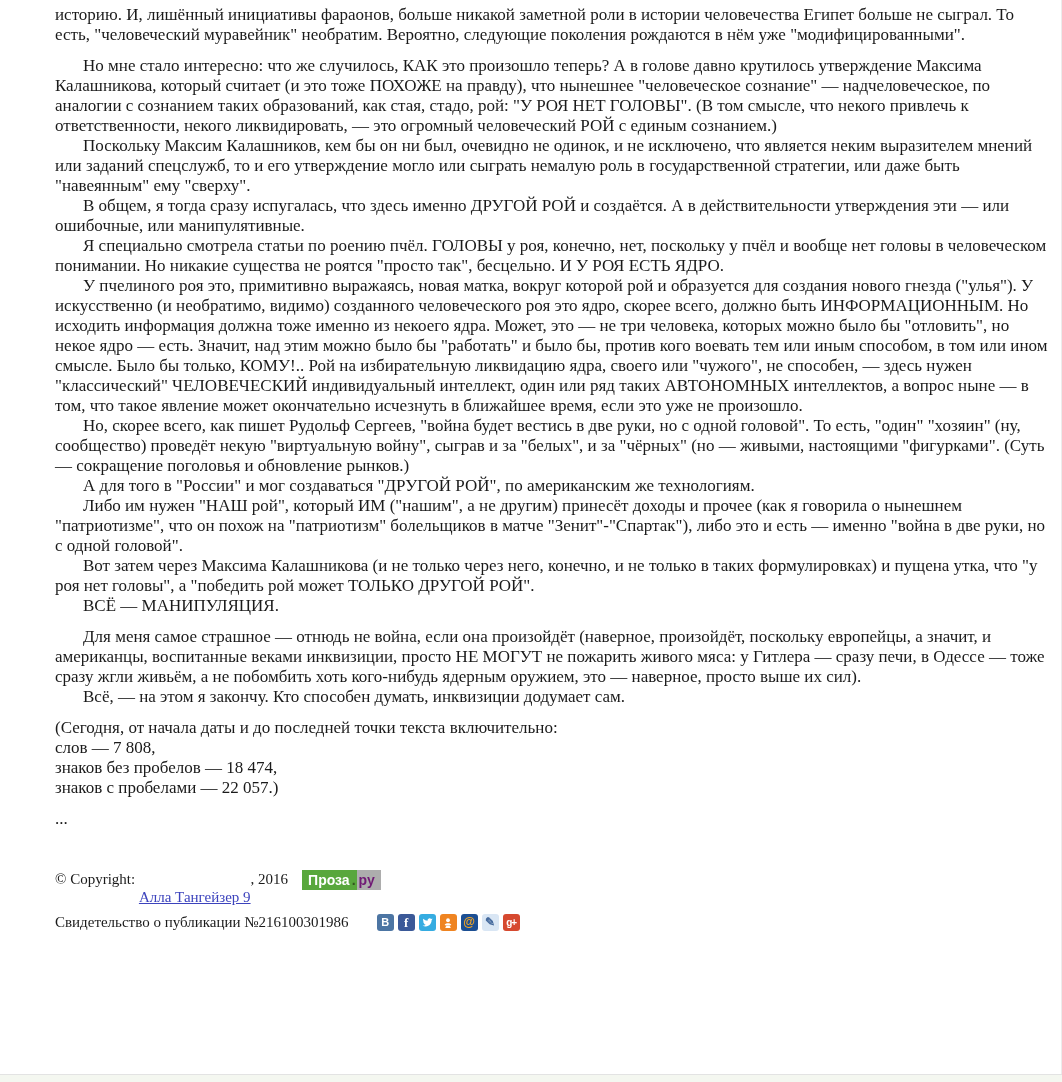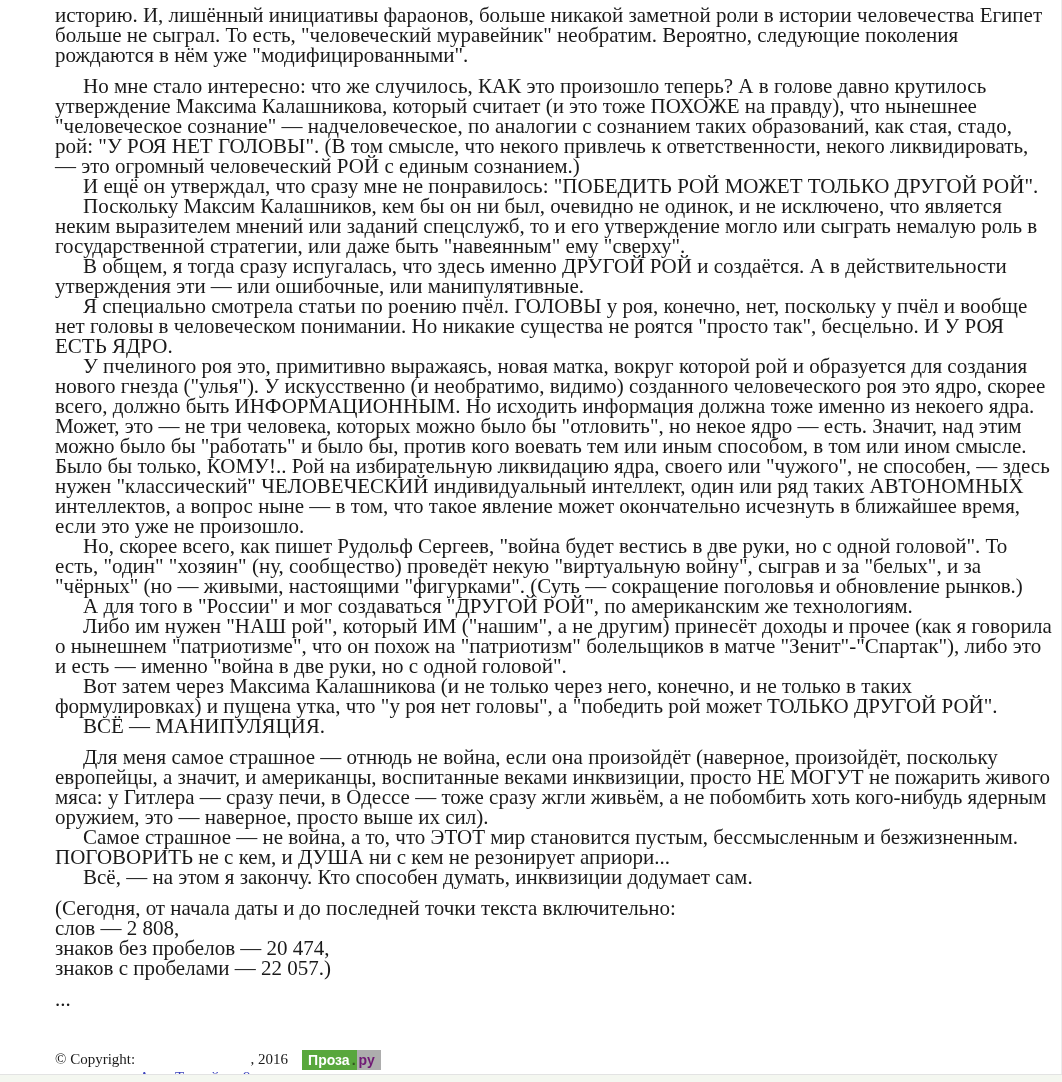--- a/index.html
+++ b/index.html
@@ -5,21 +5,21 @@
   html,body { margin:0; padding:0; }
   body {
     width:1062px; height:1082px;
     background:#ffffff;
     font-family:"Liberation Serif", serif;
     color:#1a1a1a;
     position:relative;
     overflow:hidden;
   }
   .page { padding:5px 10px 0 55px; box-sizing:border-box; }
-  article { font-size:21px; line-height:20px; text-align:left; }
+  article { font-size:17px; line-height:20px; text-align:left; }
   article p { margin:0; }
   article p.indent { text-indent:28px; }
   article p.gap { margin-top:11px; }
 
   footer { margin-top:22px; font-size:15px; }
   .copyright-line { display:flex; align-items:center; line-height:21px; margin-bottom:4px; }
   .copyright-line .sep { white-space:pre; }
   a.author-link { color:#3c43bd; text-decoration:underline; cursor:pointer;margin-top:36px; }
 
   .proza-logo {
@@ -55,36 +55,34 @@
   }
 </style>
 </head>
 <body>
 
 <div class="page">
 
   <article>
     <p>историю. И, лишённый инициативы фараонов, больше никакой заметной роли в истории человечества Египет больше не сыграл. То есть, "человеческий муравейник" необратим. Вероятно, следующие поколения рождаются в нём уже "модифицированными".</p>
     <p class="indent gap">Но мне стало интересно: что же случилось, КАК это произошло теперь? А в голове давно крутилось утверждение Максима Калашникова, который считает (и это тоже ПОХОЖЕ на правду), что нынешнее "человеческое сознание" — надчеловеческое, по аналогии с сознанием таких образований, как стая, стадо, рой: "У РОЯ НЕТ ГОЛОВЫ". (В том смысле, что некого привлечь к ответственности, некого ликвидировать, — это огромный человеческий РОЙ с единым сознанием.)</p>
-    <p class="indent">И ещё он утверждал, что сразу мне не понравилось: "ПОБЕДИТЬ РОЙ МОЖЕТ ТОЛЬКО ДРУГОЙ РОЙ".</p>
     <p class="indent">Поскольку Максим Калашников, кем бы он ни был, очевидно не одинок, и не исключено, что является неким выразителем мнений или заданий спецслужб, то и его утверждение могло или сыграть немалую роль в государственной стратегии, или даже быть "навеянным" ему "сверху".</p>
     <p class="indent">В общем, я тогда сразу испугалась, что здесь именно ДРУГОЙ РОЙ и создаётся. А в действительности утверждения эти — или ошибочные, или манипулятивные.</p>
     <p class="indent">Я специально смотрела статьи по роению пчёл. ГОЛОВЫ у роя, конечно, нет, поскольку у пчёл и вообще нет головы в человеческом понимании. Но никакие существа не роятся "просто так", бесцельно. И У РОЯ ЕСТЬ ЯДРО.</p>
     <p class="indent">У пчелиного роя это, примитивно выражаясь, новая матка, вокруг которой рой и образуется для создания нового гнезда ("улья"). У искусственно (и необратимо, видимо) созданного человеческого роя это ядро, скорее всего, должно быть ИНФОРМАЦИОННЫМ. Но исходить информация должна тоже именно из некоего ядра. Может, это — не три человека, которых можно было бы "отловить", но некое ядро — есть. Значит, над этим можно было бы "работать" и было бы, против кого воевать тем или иным способом, в том или ином смысле. Было бы только, КОМУ!.. Рой на избирательную ликвидацию ядра, своего или "чужого", не способен, — здесь нужен "классический" ЧЕЛОВЕЧЕСКИЙ индивидуальный интеллект, один или ряд таких АВТОНОМНЫХ интеллектов, а вопрос ныне — в том, что такое явление может окончательно исчезнуть в ближайшее время, если это уже не произошло.</p>
     <p class="indent">Но, скорее всего, как пишет Рудольф Сергеев, "война будет вестись в две руки, но с одной головой". То есть, "один" "хозяин" (ну, сообщество) проведёт некую "виртуальную войну", сыграв и за "белых", и за "чёрных" (но — живыми, настоящими "фигурками". (Суть — сокращение поголовья и обновление рынков.)</p>
     <p class="indent">А для того в "России" и мог создаваться "ДРУГОЙ РОЙ", по американским же технологиям.</p>
     <p class="indent">Либо им нужен "НАШ рой", который ИМ ("нашим", а не другим) принесёт доходы и прочее (как я говорила о нынешнем "патриотизме", что он похож на "патриотизм" болельщиков в матче "Зенит"-"Спартак"), либо это и есть — именно "война в две руки, но с одной головой".</p>
     <p class="indent">Вот затем через Максима Калашникова (и не только через него, конечно, и не только в таких формулировках) и пущена утка, что "у роя нет головы", а "победить рой может ТОЛЬКО ДРУГОЙ РОЙ".</p>
     <p class="indent">ВСЁ — МАНИПУЛЯЦИЯ.</p>
     <p class="indent gap">Для меня самое страшное — отнюдь не война, если она произойдёт (наверное, произойдёт, поскольку европейцы, а значит, и американцы, воспитанные веками инквизиции, просто НЕ МОГУТ не пожарить живого мяса: у Гитлера — сразу печи, в Одессе — тоже сразу жгли живьём, а не побомбить хоть кого-нибудь ядерным оружием, это — наверное, просто выше их сил).</p>
-    <p class="indent">Самое страшное — не война, а то, что ЭТОТ мир становится пустым, бессмысленным и безжизненным. ПОГОВОРИТЬ не с кем, и ДУША ни с кем не резонирует априори...</p>
     <p class="indent">Всё, — на этом я закончу. Кто способен думать, инквизиции додумает сам.</p>
     <p class="gap">(Сегодня, от начала даты и до последней точки текста включительно:</p>
-    <p>слов — 2 808,</p>
-    <p>знаков без пробелов — 20 474,</p>
+    <p>слов — 7 808,</p>
+    <p>знаков без пробелов — 18 474,</p>
     <p>знаков с пробелами — 22 057.)</p>
     <p class="gap">...</p>
   </article>
 
   <footer>
 
     <div class="copyright-line">
       <span class="sep">© Copyright:</span>
         <span class="sep"> </span>
         <a class="author-link" style="color: rgb(60, 67, 189);">Алла Тангейзер 9</a>

